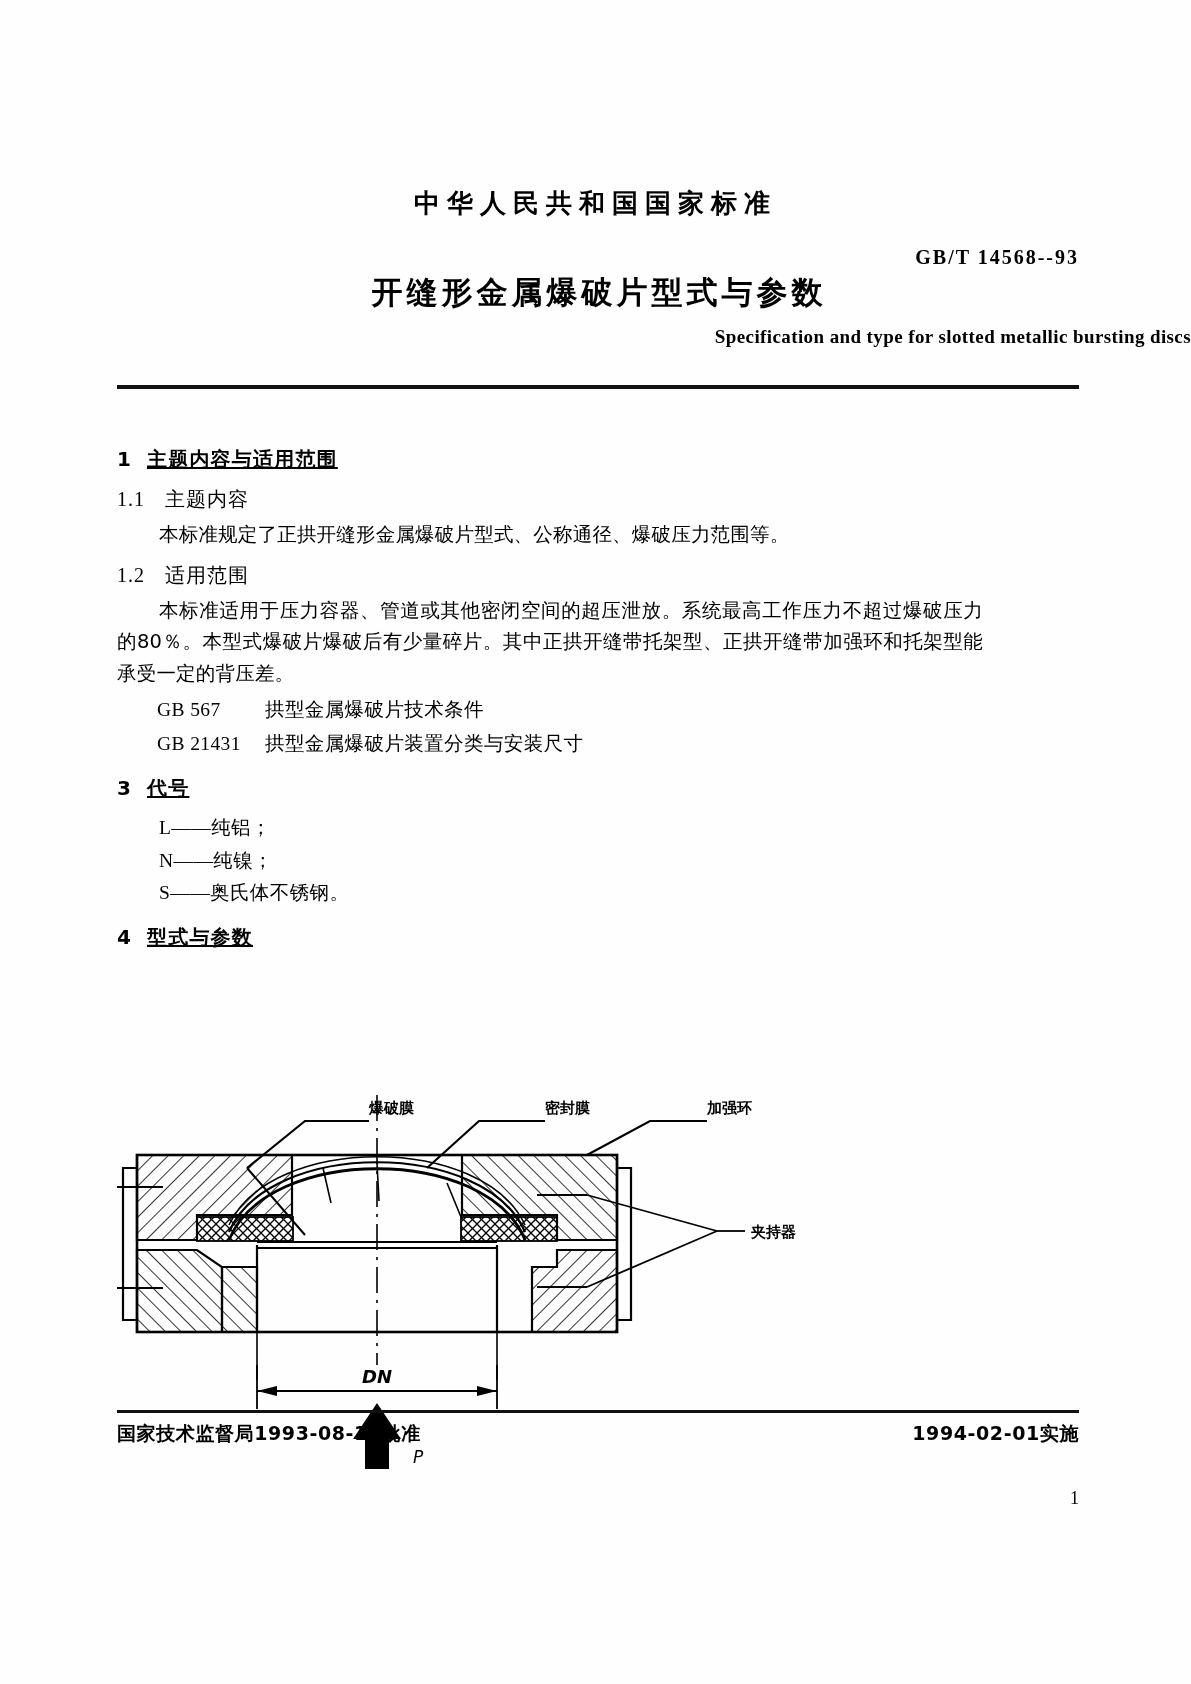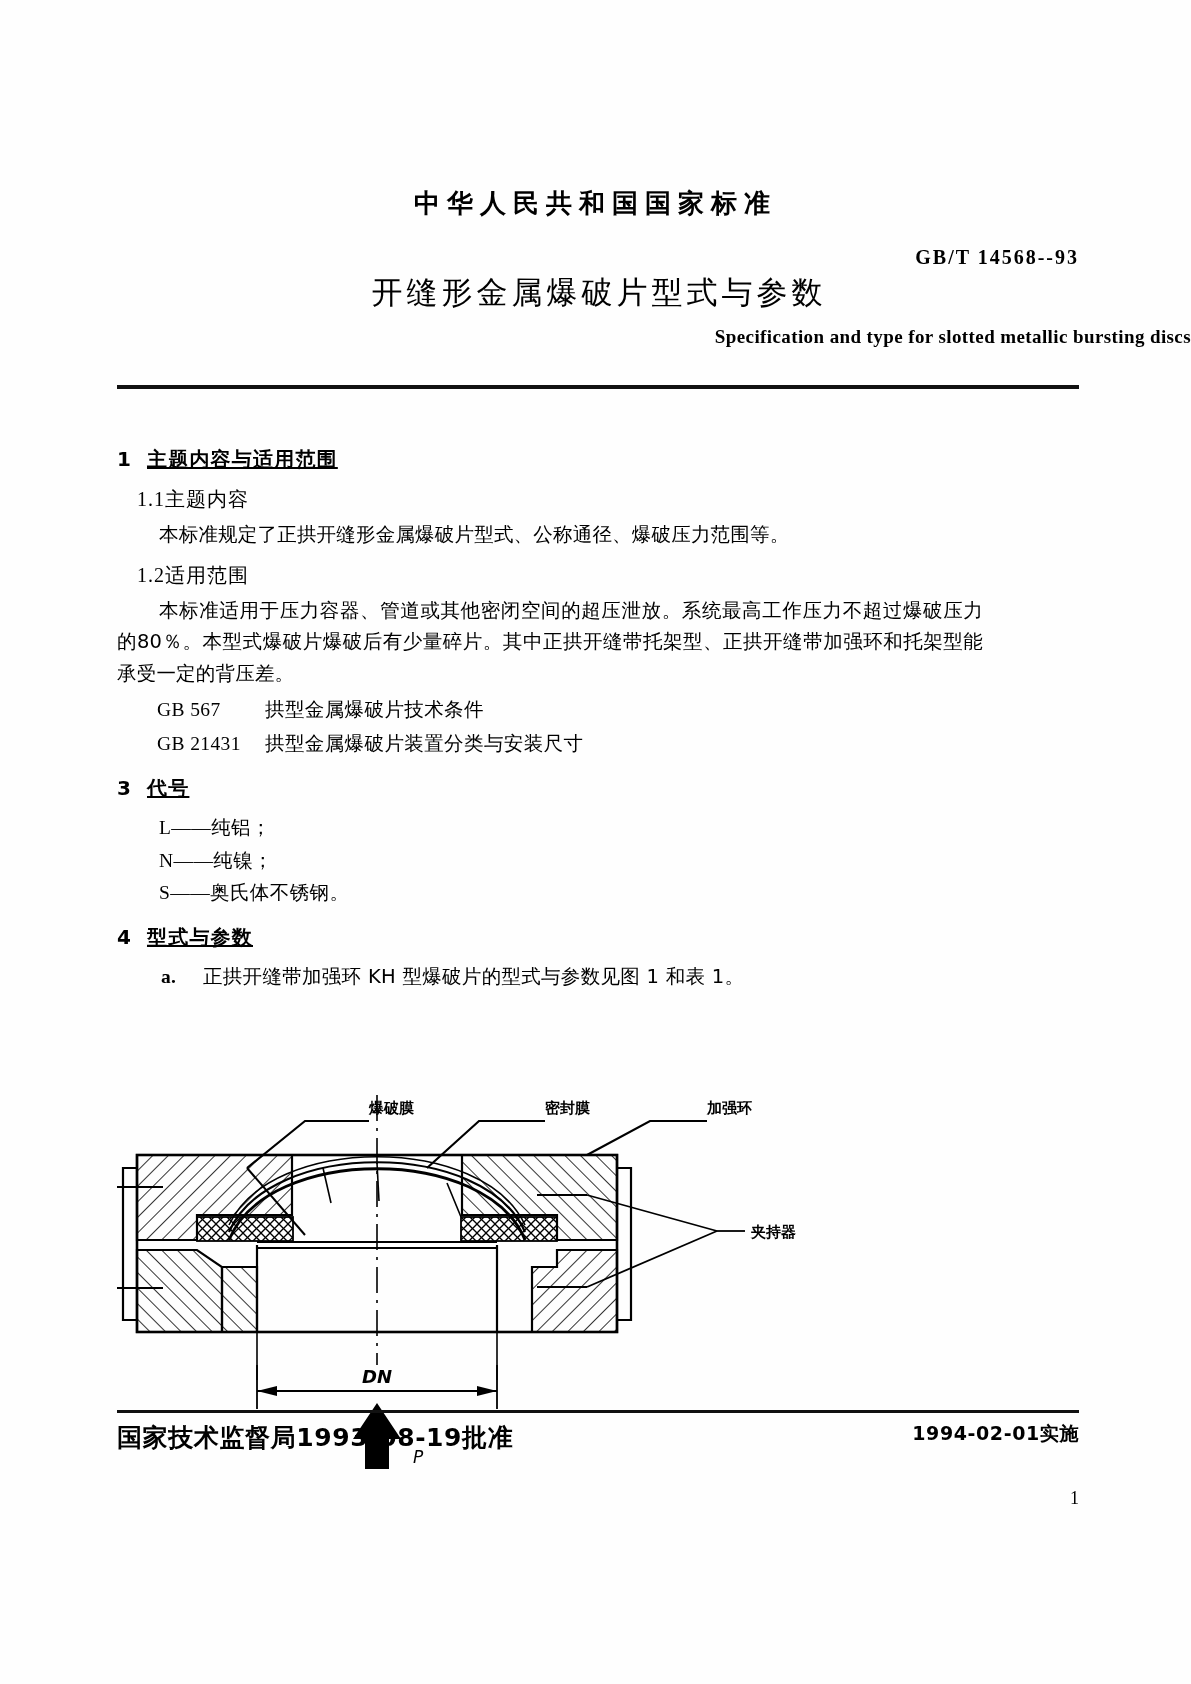--- a/index.html
+++ b/index.html
@@ -41,21 +41,21 @@
     font-weight: bold;
     letter-spacing: 2px;
     font-family: "Liberation Serif", "DejaVu Serif", serif;
   }
   .hdr-title {
     position: absolute;
     left: 0; right: 0;
     top: 272px;
     text-align: center;
     font-size: 31px;
-    font-weight: normal;
+    font-weight: bold;
     letter-spacing: 4px;
     margin-left: 7px;
   }
   .hdr-title-en {
     position: absolute;
     left: 0; right: 0;
     top: 326px;
     text-align: right;
     font-size: 19px;
     font-weight: bold;
@@ -86,21 +86,21 @@
     letter-spacing: 1.2px;
     text-decoration: underline;
   }
   .h1 .num { display: inline-block; width: 30px; }
   .h2 {
     font-size: 20px;
     margin: 10px 0 4px 0;
     letter-spacing: 1px;
     font-weight: normal;
   }
-  .h2 .num { display: inline-block; width: 48px; font-family: "Liberation Serif","DejaVu Serif",serif; text-align: right;}
+  .h2 .num { display: inline-block; width: 48px; font-family: "Liberation Serif","DejaVu Serif",serif;}
   .para {
     text-indent: 42px;
     margin: 2px 0 6px 0;
     text-align: justify;
     letter-spacing: 0.2px;
     line-height: 1.62;
   }
   .refline {
     margin: 4px 0 4px 40px;
     letter-spacing: 0.4px;
@@ -149,21 +149,21 @@
     left: 117px;
     right: 112px;
     top: 1410px;
     height: 3px;
     background: #111;
   }
   .foot-left {
     position: absolute;
     left: 117px;
     top: 1421px;
-    font-size: 25px;
+    font-size: 19px;
     font-weight: bold;
     letter-spacing: 0.6px;
   }
   .foot-right {
     position: absolute;
     right: 112px;
     top: 1421px;
     font-size: 19px;
     font-weight: bold;
     letter-spacing: 0.6px;
@@ -221,23 +221,20 @@
     </div>
     <div class="codeline">
       <span class="sym">N——</span><span>纯镍；</span>
     </div>
     <div class="codeline">
       <span class="sym">S——</span><span>奥氏体不锈钢。</span>
     </div>
 
     <div class="h1">
       <span class="num">4</span><span>型式与参数</span>
-    </div>
-    <div class="itema">
-      <span class="mk">a.</span><span>正拱开缝带加强环 KH 型爆破片的型式与参数见图 1 和表 1。</span>
     </div>
   </div>
 
   <div class="figure-wrap">
     <svg viewBox="0 0 866 345" width="866" height="345">
       <defs>
         <pattern id="hatchR" width="11" height="11" patternUnits="userSpaceOnUse" patternTransform="rotate(45)">
           <line x1="0" y1="0" x2="0" y2="11" stroke="#000" stroke-width="1.6"></line>
         </pattern>
         <pattern id="hatchL" width="11" height="11" patternUnits="userSpaceOnUse" patternTransform="rotate(-45)">

